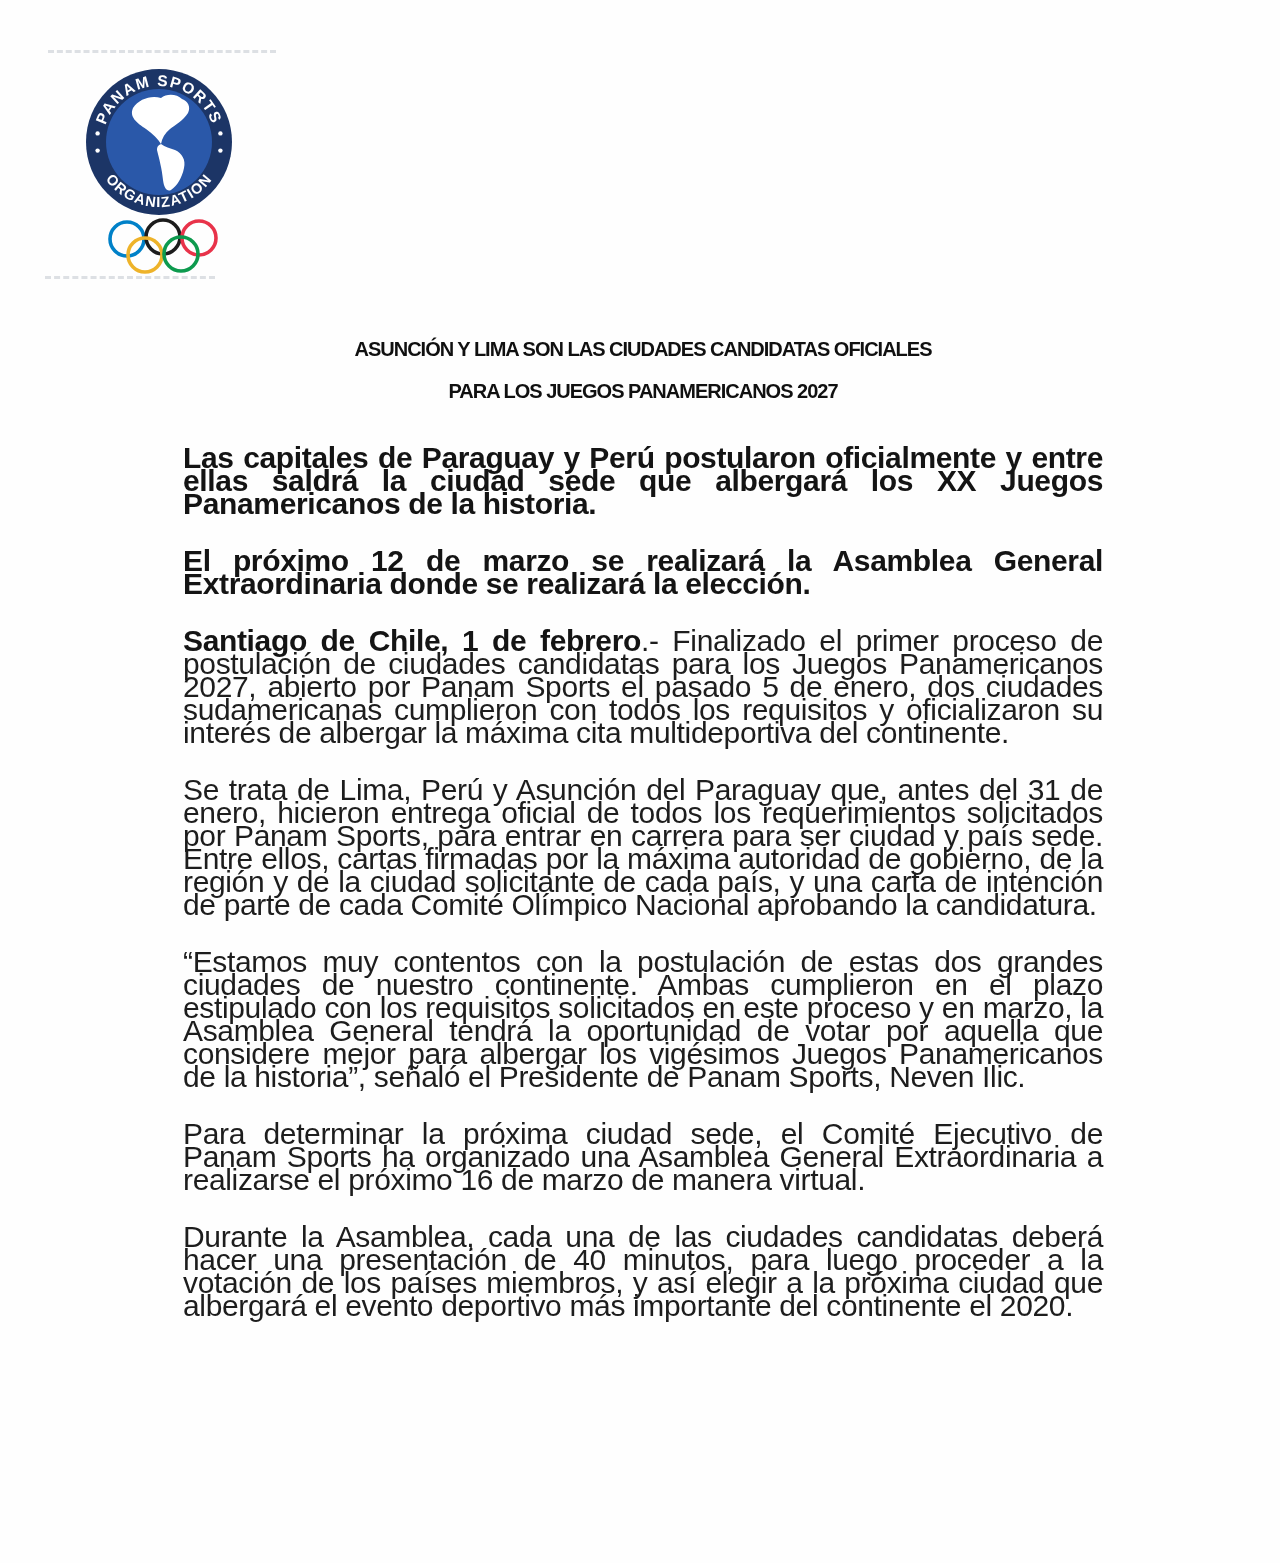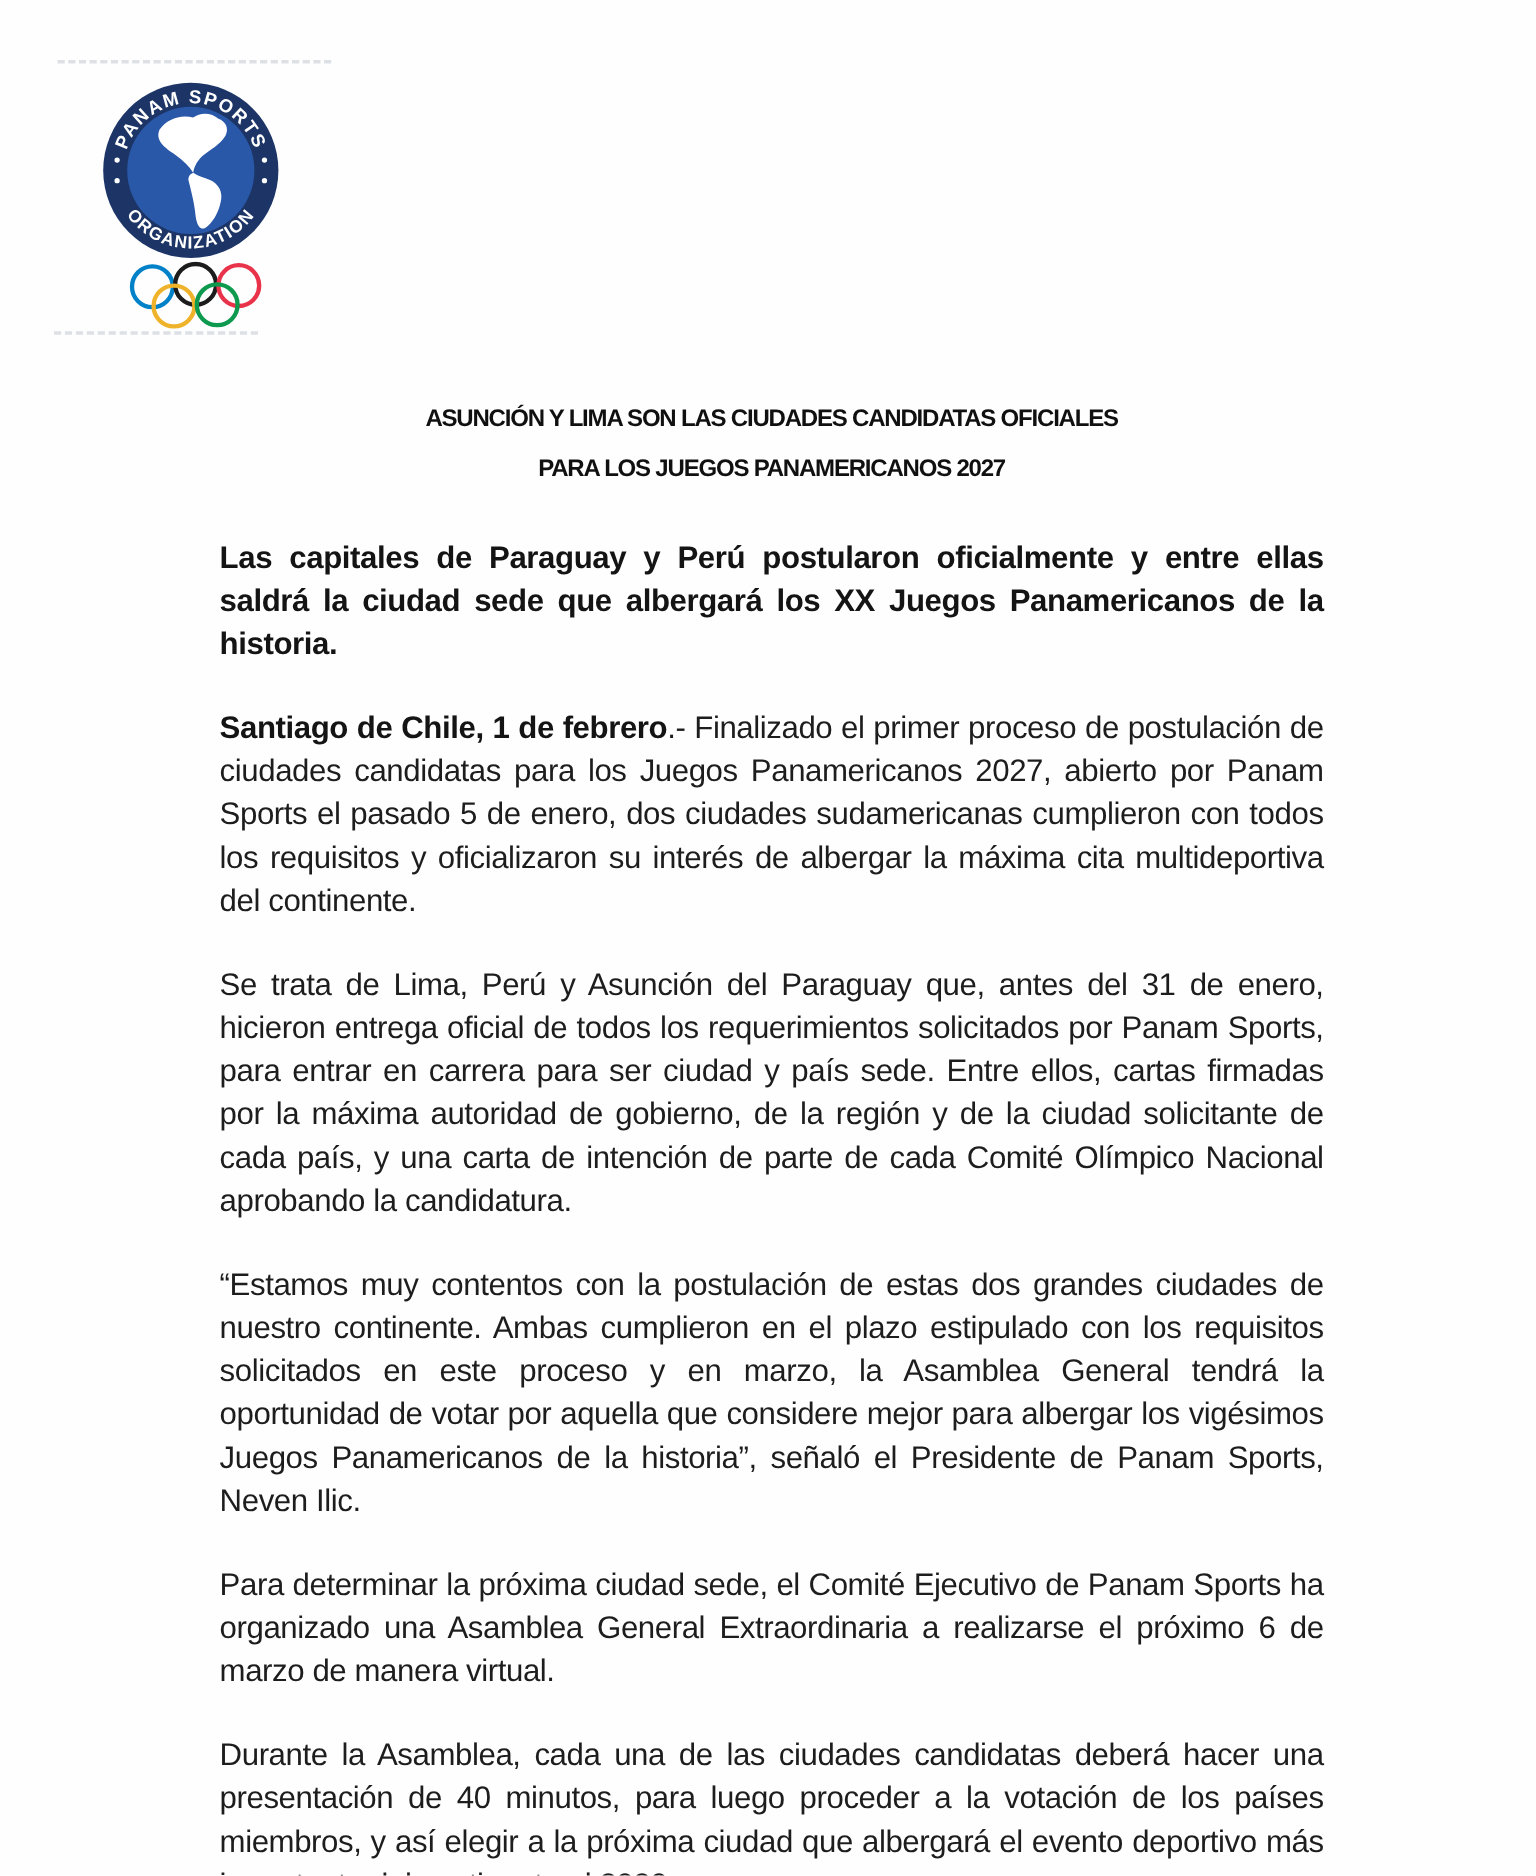--- a/index.html
+++ b/index.html
@@ -60,22 +60,22 @@
     letter-spacing: -1px;
     text-align: center;
     color: #101010;
   }
   h1.title .title-line {
     display: block;
     white-space: nowrap;
   }
   p.para {
     margin: 0 0 34px 0;
-    font-size: 26px;
-    line-height: 36px;
+    font-size: 30px;
+    line-height: 23px;
     letter-spacing: -0.35px;
     text-align: justify;
     color: #1d1d1d;
   }
   p.para:last-child { margin-bottom: 0; }
   p.lede { font-weight: 700; color: #141414; }
   .dateline-lead { font-weight: 700; color: #141414; margin-top: 15px; }
 </style>
 </head>
 <body>
@@ -117,25 +117,26 @@
   </div>
 
   <main class="content">
     <h1 class="title">
       <span class="title-line">ASUNCIÓN Y LIMA SON LAS CIUDADES CANDIDATAS OFICIALES</span>
       <span class="title-line">PARA LOS JUEGOS PANAMERICANOS 2027</span>
     </h1>
 
     <p class="para lede">Las capitales de Paraguay y Perú postularon oficialmente y entre ellas saldrá la ciudad sede que albergará los XX Juegos Panamericanos de la historia.</p>
 
+    <p class="para lede">El próximo 12 de marzo se realizará la Asamblea General Extraordinaria donde se realizará la elección.</p>
 
     <p class="para"><span class="dateline-lead">Santiago de Chile, 1 de febrero</span><span>.- Finalizado el primer proceso de postulación de ciudades candidatas para los Juegos Panamericanos 2027, abierto por Panam Sports el pasado 5 de enero, dos ciudades sudamericanas cumplieron con todos los requisitos y oficializaron su interés de albergar la máxima cita multideportiva del continente.</span></p>
 
     <p class="para">Se trata de Lima, Perú y Asunción del Paraguay que, antes del 31 de enero, hicieron entrega oficial de todos los requerimientos solicitados por Panam Sports, para entrar en carrera para ser ciudad y país sede. Entre ellos, cartas firmadas por la máxima autoridad de gobierno, de la región y de la ciudad solicitante de cada país, y una carta de intención de parte de cada Comité Olímpico Nacional aprobando la candidatura.</p>
 
     <p class="para">“Estamos muy contentos con la postulación de estas dos grandes ciudades de nuestro continente. Ambas cumplieron en el plazo estipulado con los requisitos solicitados en este proceso y en marzo, la Asamblea General tendrá la oportunidad de votar por aquella que considere mejor para albergar los vigésimos Juegos Panamericanos de la historia”, señaló el Presidente de Panam Sports, Neven Ilic.</p>
 
-    <p class="para">Para determinar la próxima ciudad sede, el Comité Ejecutivo de Panam Sports ha organizado una Asamblea General Extraordinaria a realizarse el próximo 6 de marzo de manera virtual.</p>
+    <p class="para">Para determinar la próxima ciudad sede, el Comité Ejecutivo de Panam Sports ha organizado una Asamblea General Extraordinaria a realizarse el próximo 16 de marzo de manera virtual.</p>
 
     <p class="para">Durante la Asamblea, cada una de las ciudades candidatas deberá hacer una presentación de 40 minutos, para luego proceder a la votación de los países miembros, y así elegir a la próxima ciudad que albergará el evento deportivo más importante del continente el 2020.</p>
   </main>
 
 </div>
 
 </body></html>

